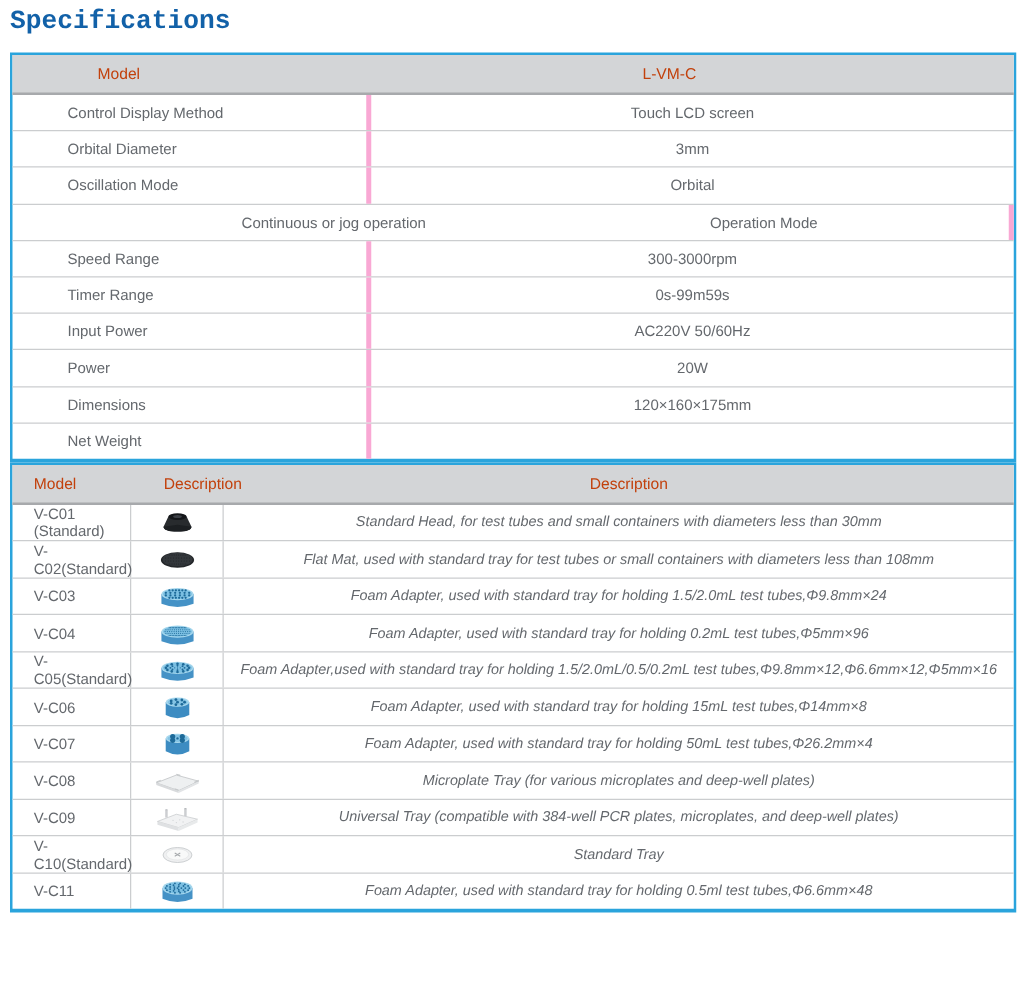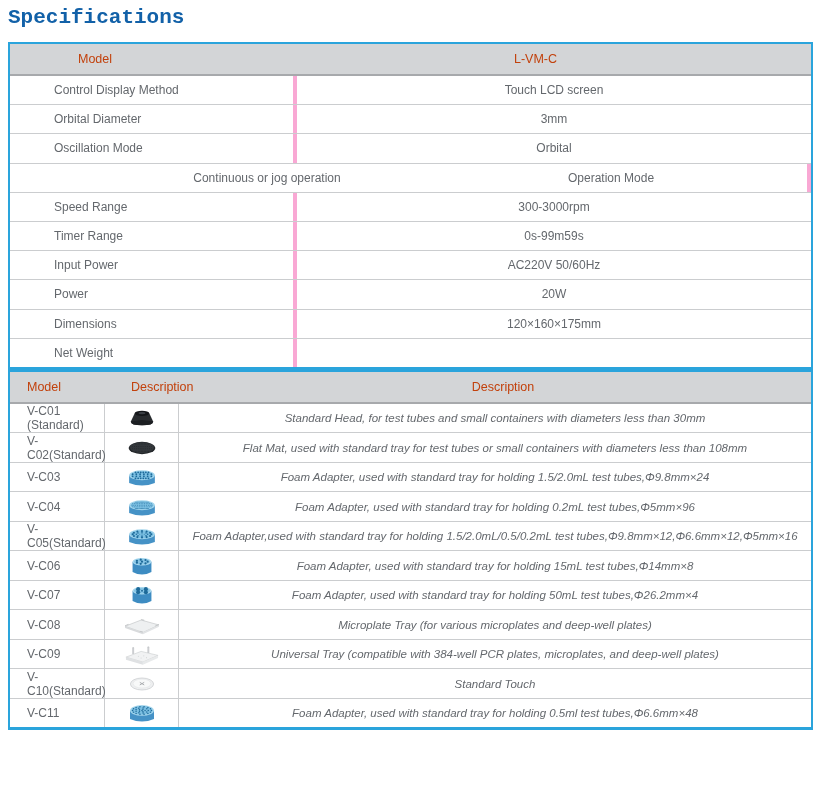--- a/index.html
+++ b/index.html
@@ -387,21 +387,21 @@
 
         <div class="row">
           <div class="cell cell-model">V-C10(Standard)</div>
           <div class="cell cell-illus">
             <svg viewBox="0 0 44 28" width="38" height="24">
      <ellipse cx="22" cy="14" rx="13.5" ry="7" fill="#eff0f1" stroke="#c5c8ca" stroke-width="0.8"></ellipse>
      <ellipse cx="22" cy="13.5" rx="10.5" ry="5.2" fill="#f8f9f9" stroke="#dcdee0" stroke-width="0.5"></ellipse>
      <path d="M19.8 12.3 L24.2 14.9 M24.2 12.3 L19.8 14.9" stroke="#a6a9ac" stroke-width="1.1" stroke-linecap="round"></path>
    </svg>
           </div>
-          <div class="cell cell-desc">Standard Touch</div>
+          <div class="cell cell-desc">Standard Tray</div>
         </div>
 
         <div class="row">
           <div class="cell cell-model">V-C11</div>
           <div class="cell cell-illus">
             <svg viewBox="0 0 44 28" width="38" height="24">
     <path d="M8 11 L8 21 Q22 27 36 21 L36 11 Z" fill="#4592c6"></path>
     <ellipse cx="22" cy="11" rx="14" ry="6.2" fill="#a5d6ec"></ellipse>
     <ellipse cx="22" cy="11" rx="12.4" ry="5.1" fill="#7bbfe2"></ellipse>
     <circle cx="33.0" cy="11.0" r="0.85" fill="#1e6a99"></circle>

